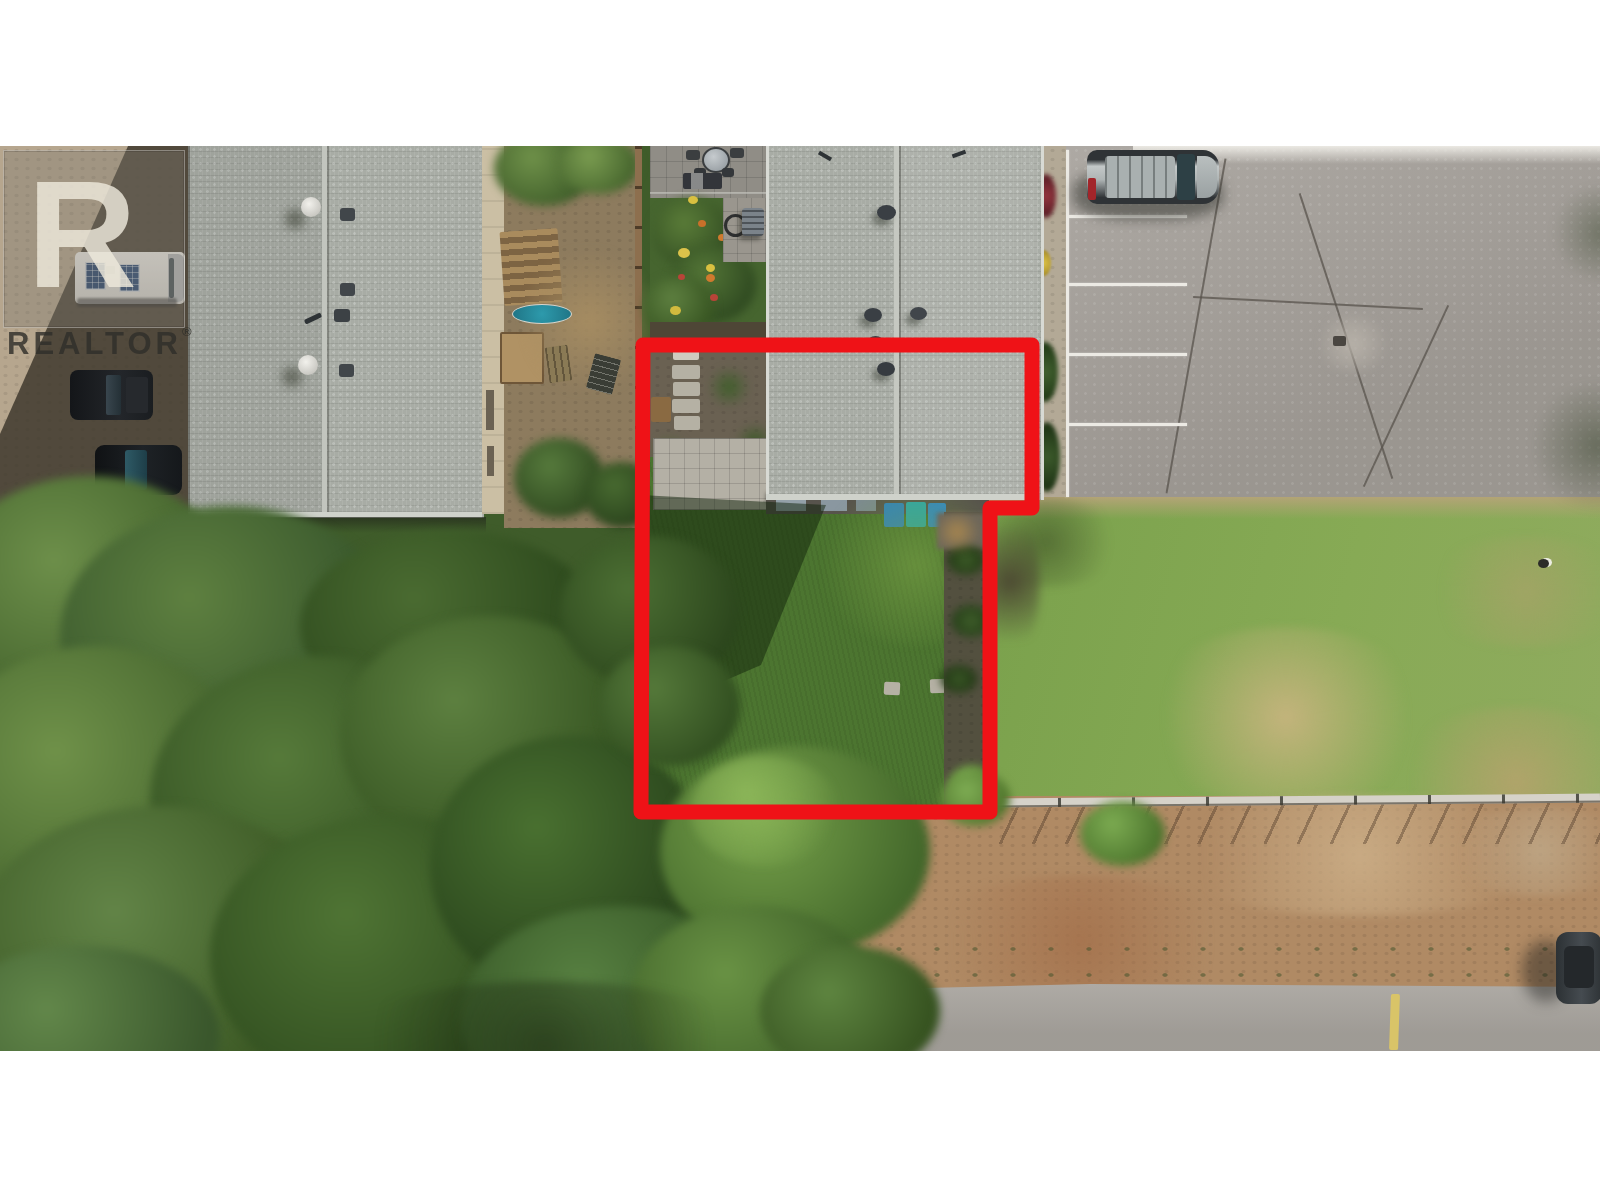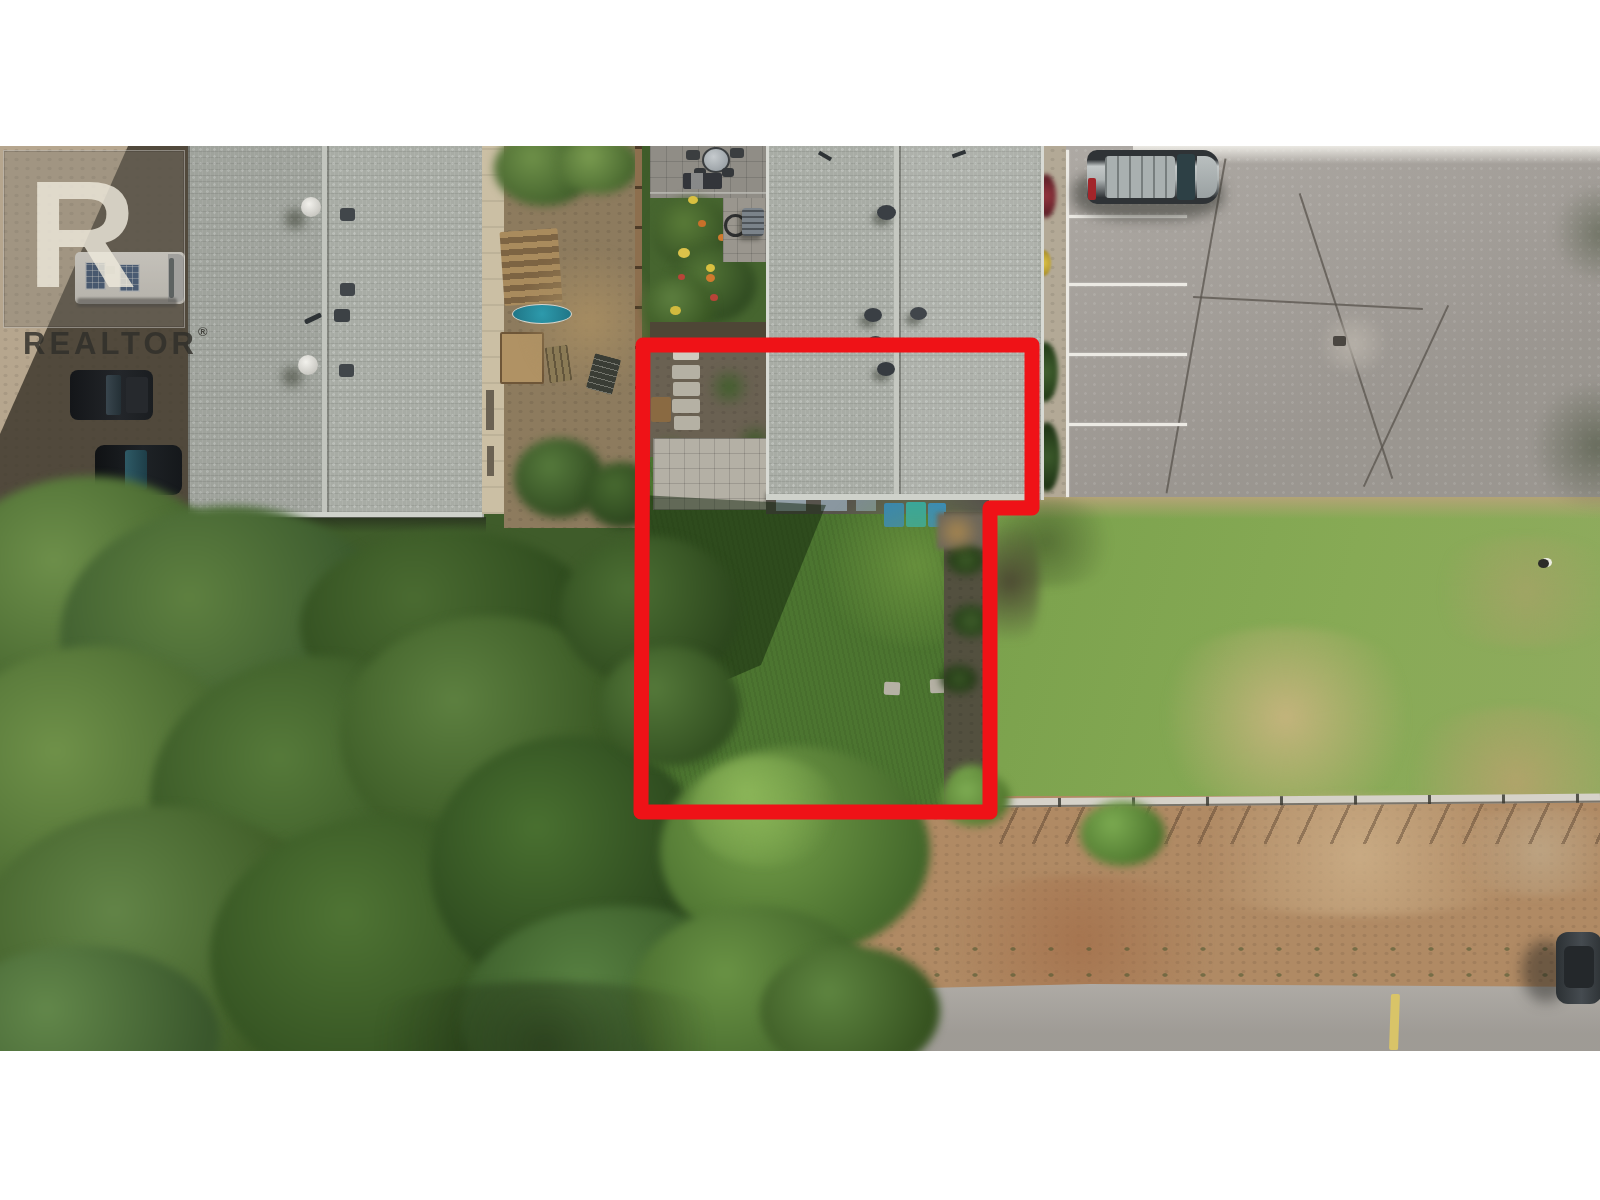--- a/index.html
+++ b/index.html
@@ -295,19 +295,19 @@
   </div>
 
   <div class="abs" style="left:3px;top:150px;width:196px;height:212px;">
     <div class="abs" style="left:0;top:0;width:180px;height:176px;background:rgba(125,120,110,.38);
                 border:1px solid rgba(255,255,255,.28);box-shadow:inset 0 0 0 1px rgba(0,0,0,.12);"></div>
     <div class="abs" style="left:14px;top:4px;width:130px;height:160px;display:flex;align-items:center;justify-content:center;
                 font-family:'Liberation Sans',sans-serif;font-weight:bold;font-size:152px;line-height:1;
                 color:rgba(238,233,220,.82);">
       <span>R</span>
     </div>
-    <div id="wm-text" class="abs" style="left:20px;top:176px;">
+    <div id="wm-text" class="abs" style="left:4px;top:176px;">
       <span>REALTOR</span>
         <sup>®</sup>
     </div>
   </div>
 
 </div>
 
 </body></html>

